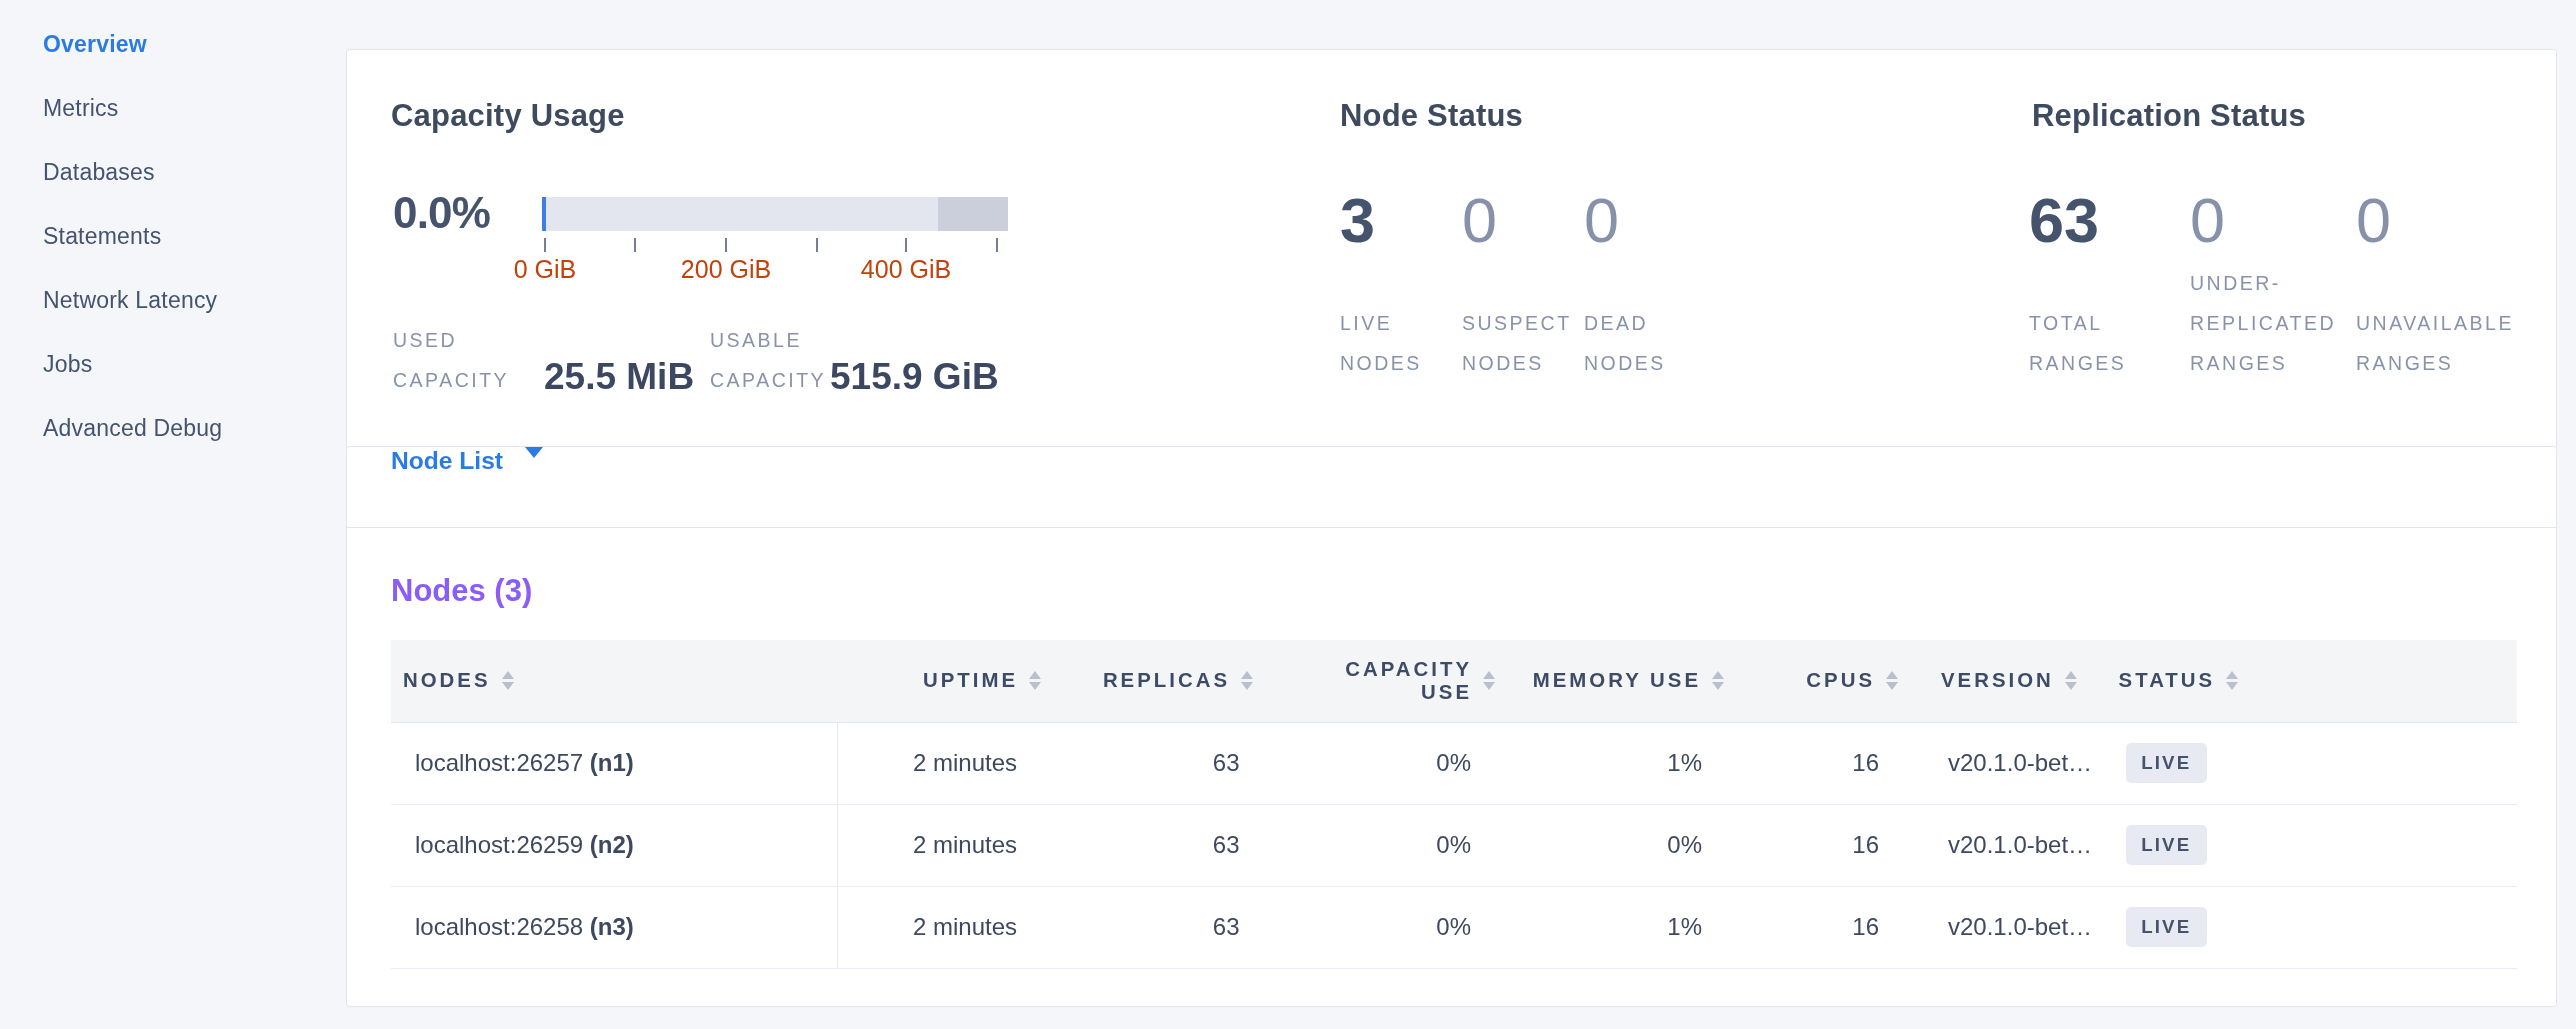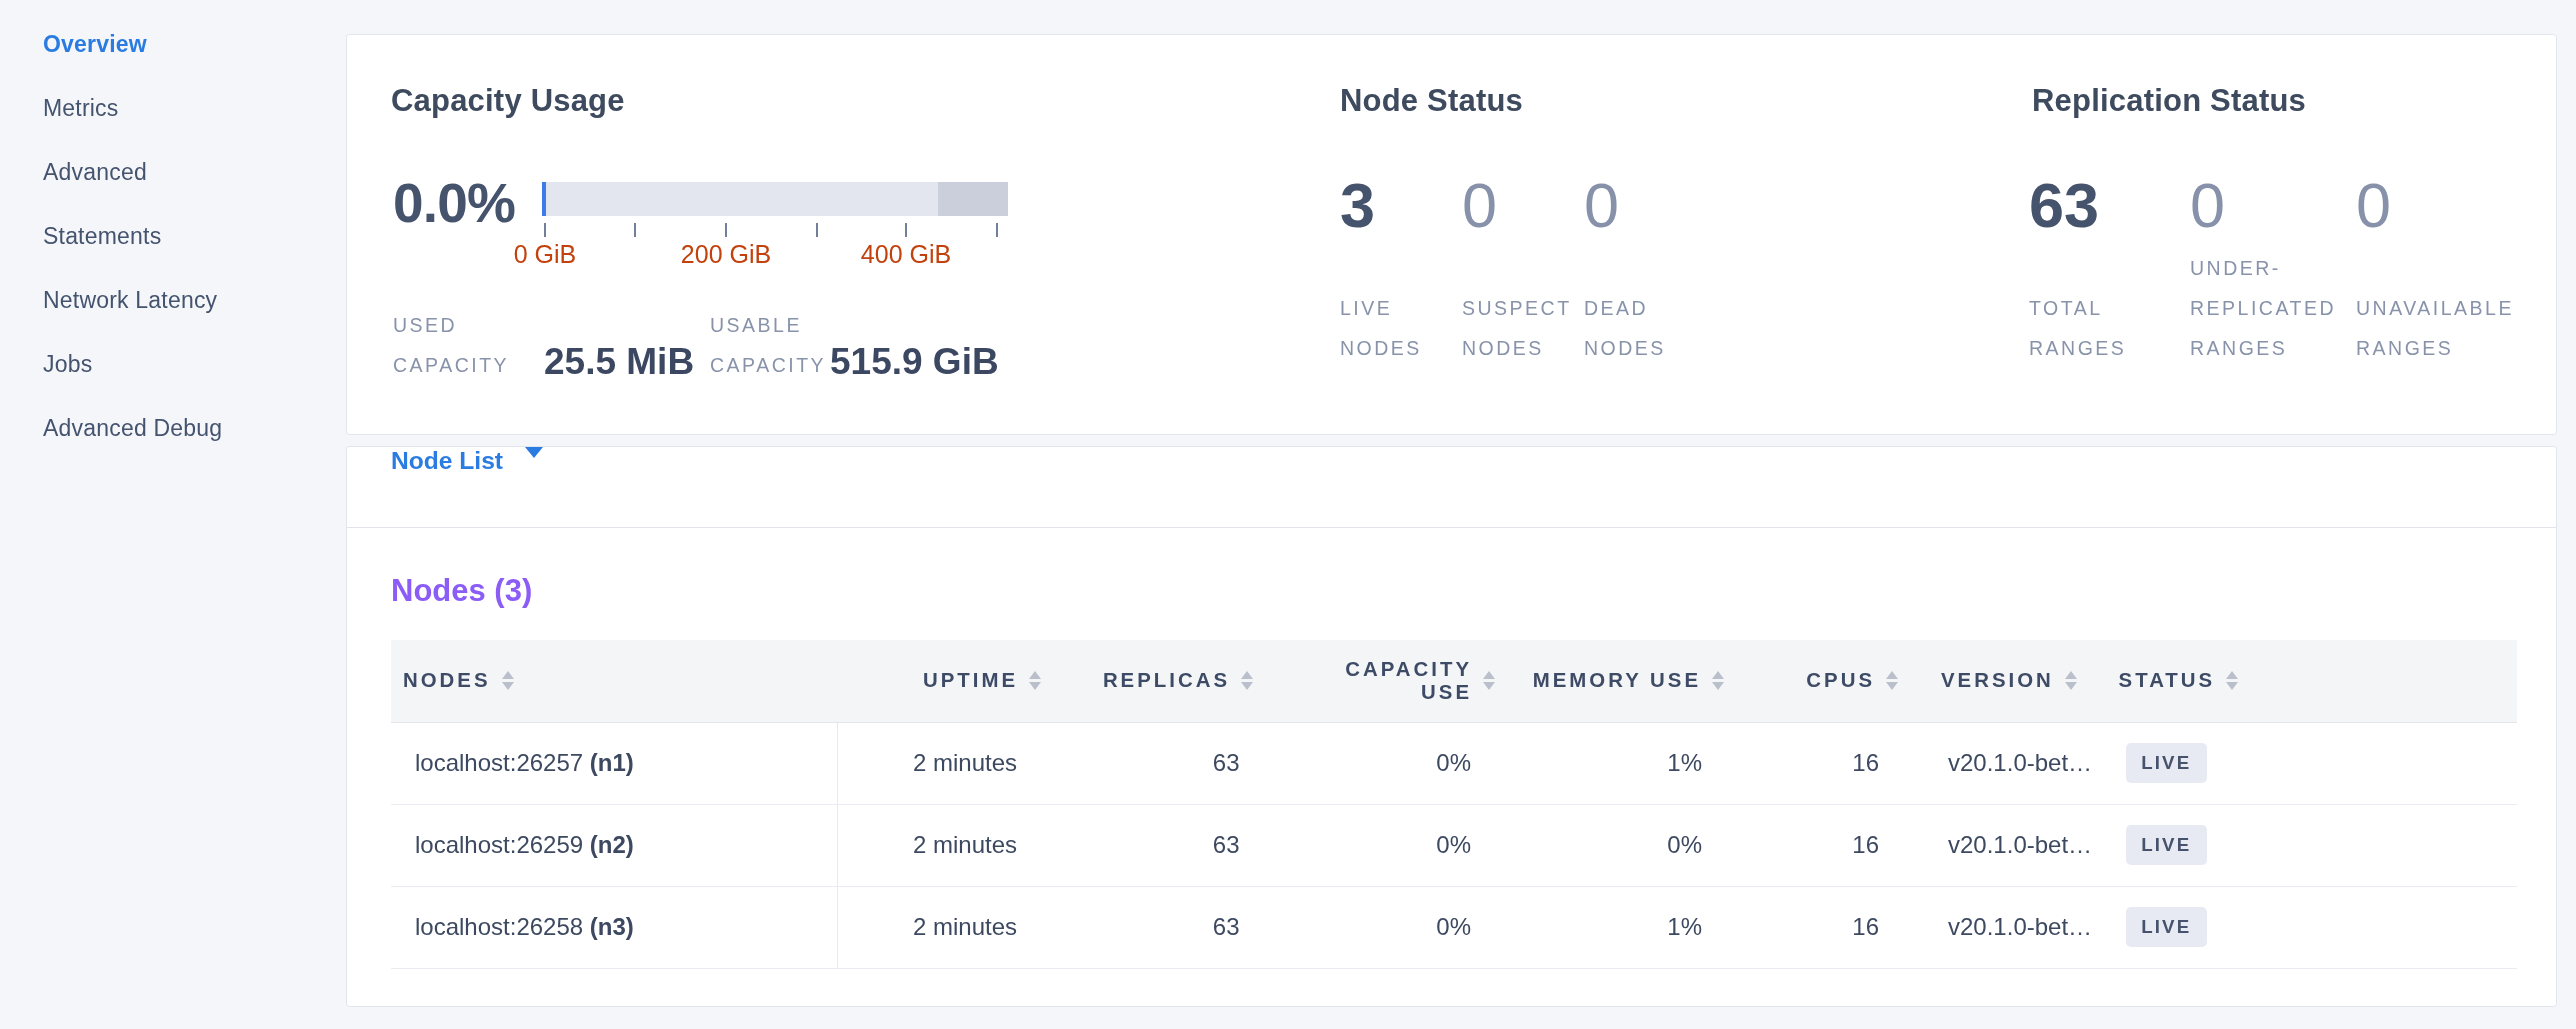--- a/index.html
+++ b/index.html
@@ -19,26 +19,26 @@
     height:64px; display:flex; align-items:center;
     font-size:23px; font-weight:500; color:#44536e; cursor:pointer; letter-spacing:0.2px;margin-left:16px;
   }
   .sidebar li.active { color:#2a7ce0; font-weight:700; }
 
   
   .card {
     position:absolute; left:346px; width:2211px;
     background:#ffffff; border:0.8px solid #e2e5ec; border-radius:3.4px;
   }
-  #summary-card { top:34px; height:401px; }
+  #summary-card { top:49px; height:401px; }
   #nodes-card   { top:446px; height:561px; }
 
   .sec-title { position:absolute; top:48px; font-size:31px; font-weight:600; color:#3e4a5e; letter-spacing:0.2px; }
 
-  .bignum { position:absolute; top:141px; font-size:55px; font-weight:600; color:#46536d; line-height:1; letter-spacing:-0.8px;text-align:center; }
+  .bignum { position:absolute; top:141px; font-size:44px; font-weight:600; color:#46536d; line-height:1; letter-spacing:-0.8px;text-align:center; }
 
   .caps-lbl {
     font-size:19.5px; line-height:40px; letter-spacing:2.5px;
     color:#8893aa; white-space:pre-line; font-weight:400;
   }
 
   
   .cap-bar { position:absolute; left:195px; top:147px; width:466px; height:34px; background:#e3e6ef; }
   .cap-bar .seg-dark { position:absolute; right:0; top:0; height:100%; width:70px; background:#cacfdb; }
   .cap-bar .seg-used { position:absolute; left:0; top:0; height:100%; width:4.2px; background:#3e7de7; }
@@ -104,21 +104,21 @@
     font-size:18.7px; font-weight:700; letter-spacing:2.1px; padding:10.2px 15.3px; line-height:1;
   }
 </style>
 </head>
 <body>
 
 <nav class="sidebar">
   <ul>
     <li class="active">Overview</li>
     <li>Metrics</li>
-    <li>Advanced</li>
+    <li>Databases</li>
     <li>Statements</li>
     <li>Network Latency</li>
     <li>Jobs</li>
     <li>Advanced Debug</li>
   </ul>
 </nav>
 
 <section class="card" id="summary-card">
 
   <h2 class="sec-title" style="left:44px;">Capacity Usage</h2>

